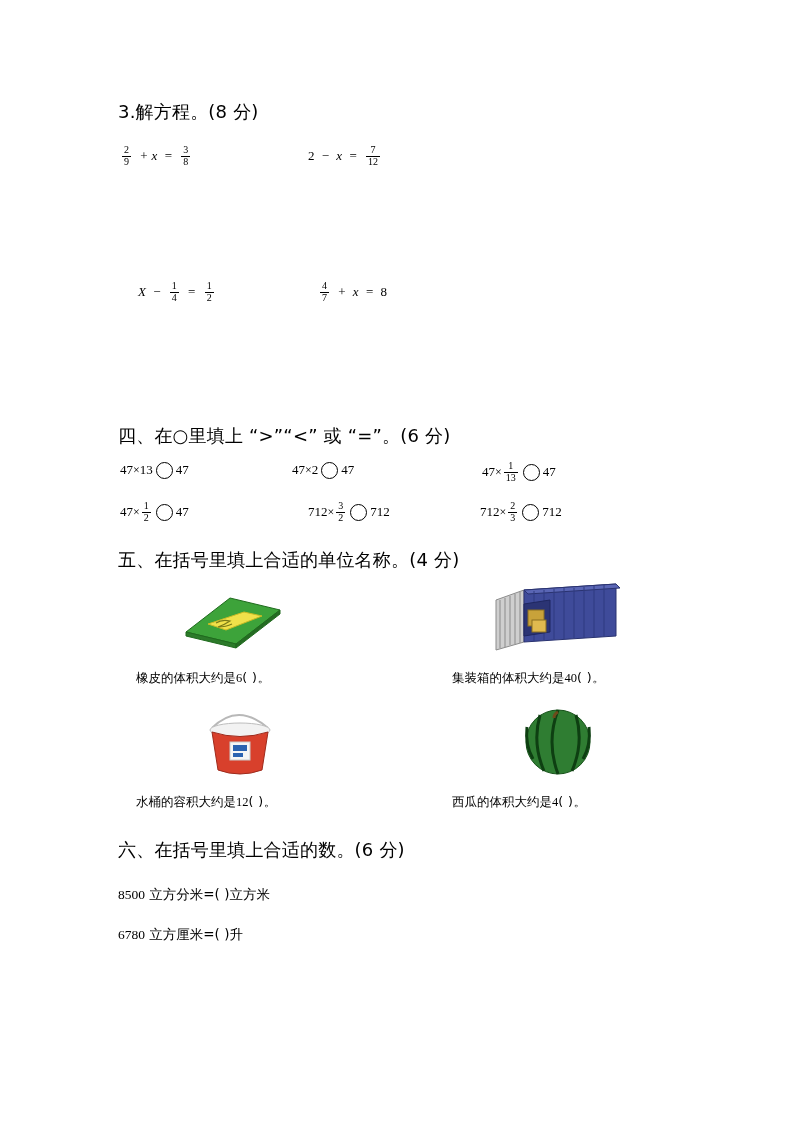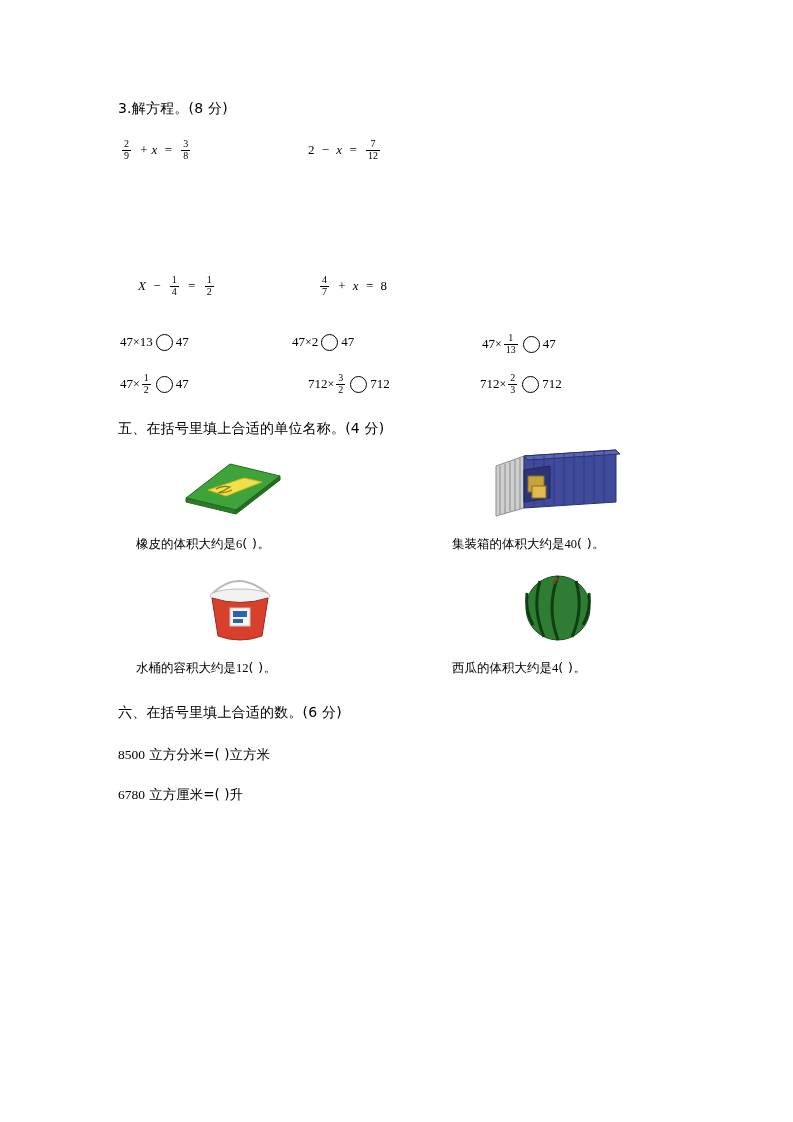--- a/index.html
+++ b/index.html
@@ -15,21 +15,21 @@
     position:absolute;
     left:0;top:0;
     width:793px;height:1122px;
   }
   .content{
     position:absolute;
     left:118px;top:100px;
     width:560px;
   }
   .sec-title{
-    font-size:14px;
+    font-size:18px;
     font-family:"DejaVu Sans", sans-serif;
     margin:0 0 6px 0;
     letter-spacing:0.2px;
   }
   
   .frac{
     display:inline-block;
     vertical-align:middle;
     text-align:center;
     font-size:10px;
@@ -148,20 +148,21 @@
           <span class="num">4</span>
           <span class="den">7</span>
         </span>
         <span class="op">+</span>
         <span class="ital">x</span>
         <span class="op">=</span>
         <span>8</span>
       </div>
     </div>
 
+    <div class="sec-title" style="margin-top:98px;">四、在○里填上 “&gt;”“&lt;” 或 “=”。(6 分)</div>
 
     <div class="cmp-row" style="margin-top:14px;">
       <div class="cmp" style="left:2px;">
         <span>47</span><span class="times">×</span><span>13</span><span class="circ"></span><span>47</span>
       </div>
       <div class="cmp" style="left:174px;">
         <span>47</span><span class="times">×</span><span>2</span><span class="circ"></span><span>47</span>
       </div>
       <div class="cmp" style="left:364px;">
         <span>47</span><span class="times">×</span><span class="frac"><span class="num">1</span><span class="den">13</span></span><span class="circ"></span><span>47</span>

